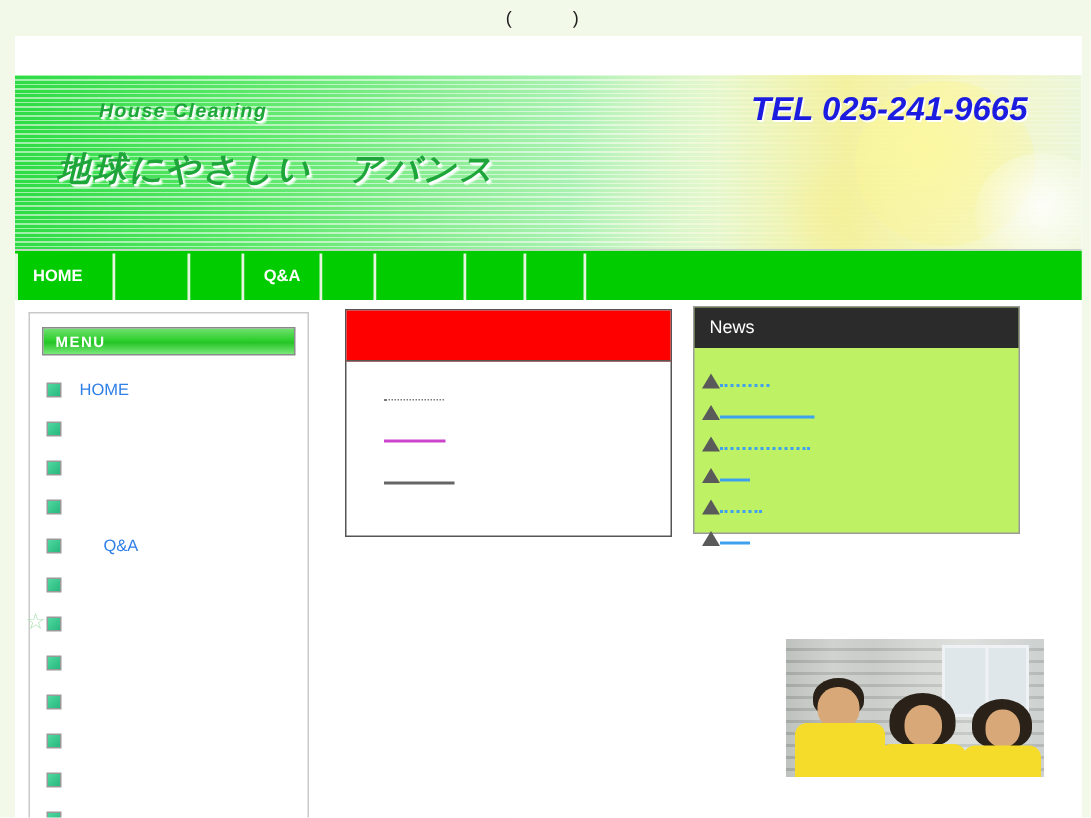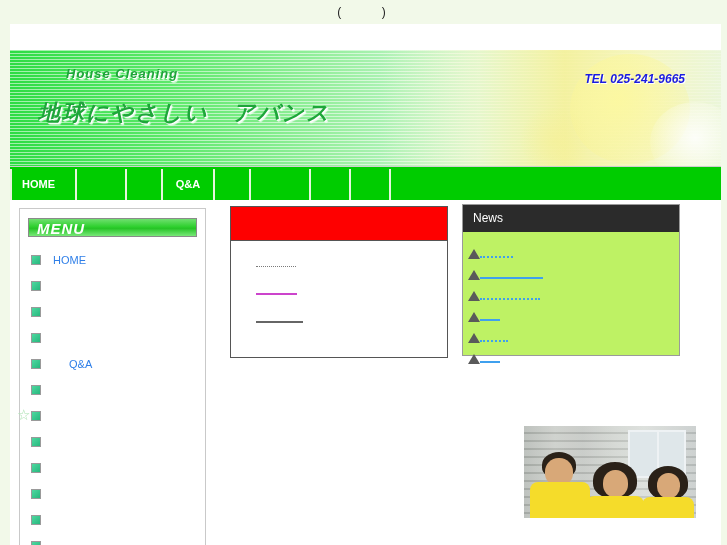--- a/index.html
+++ b/index.html
@@ -107,22 +107,22 @@
     font-weight: bold;
     font-style: italic;
     color: #1ea63a;
     letter-spacing: 2px;
     text-shadow: 1px 1px 0 #ffffff, 2px 2px 1px rgba(255,255,255,0.8);
     white-space: nowrap;
   }
   .tel {
     position: absolute;
     right: 36px;
-    top: 48px;
-    font-size: 12px;
+    top: 36px;
+    font-size: 22px;
     font-weight: bold;
     font-style: italic;
     color: #1b1ce0;
     letter-spacing: 0px;
     text-shadow: 1px 1px 0 #ffffff;
     white-space: nowrap;
   }
   .catch {
     position: absolute;
     left: 268px;
@@ -181,27 +181,26 @@
     border-right: 1px solid #c9c9c9;
     border-top: 1px solid #c9c9c9;
     box-sizing: border-box;
   }
   .menu-head {
     margin: 9px 8px 0 8px;
     height: 19px;
     line-height: 19px;
     padding-left: 8px;
     color: #ffffff;
-    font-size: 15px;
+    font-size: 10px;
     font-weight: bold;
     letter-spacing: 1px;
     border: 1px solid #8a8a8a;
     background: linear-gradient(to bottom, #6fe06f 0%, #2fd02f 45%, #26c426 55%, #79e879 100%);
     box-sizing: border-box;
-    font-style: italic;
   }
   .menu-list { margin: 10px 0 0 0; padding: 0; list-style: none; }
   .menu-item {
     height: 26px;
     display: flex;
     align-items: center;
     padding-left: 11px;
   }
   .menu-bullet {
     width: 10px; height: 10px;

